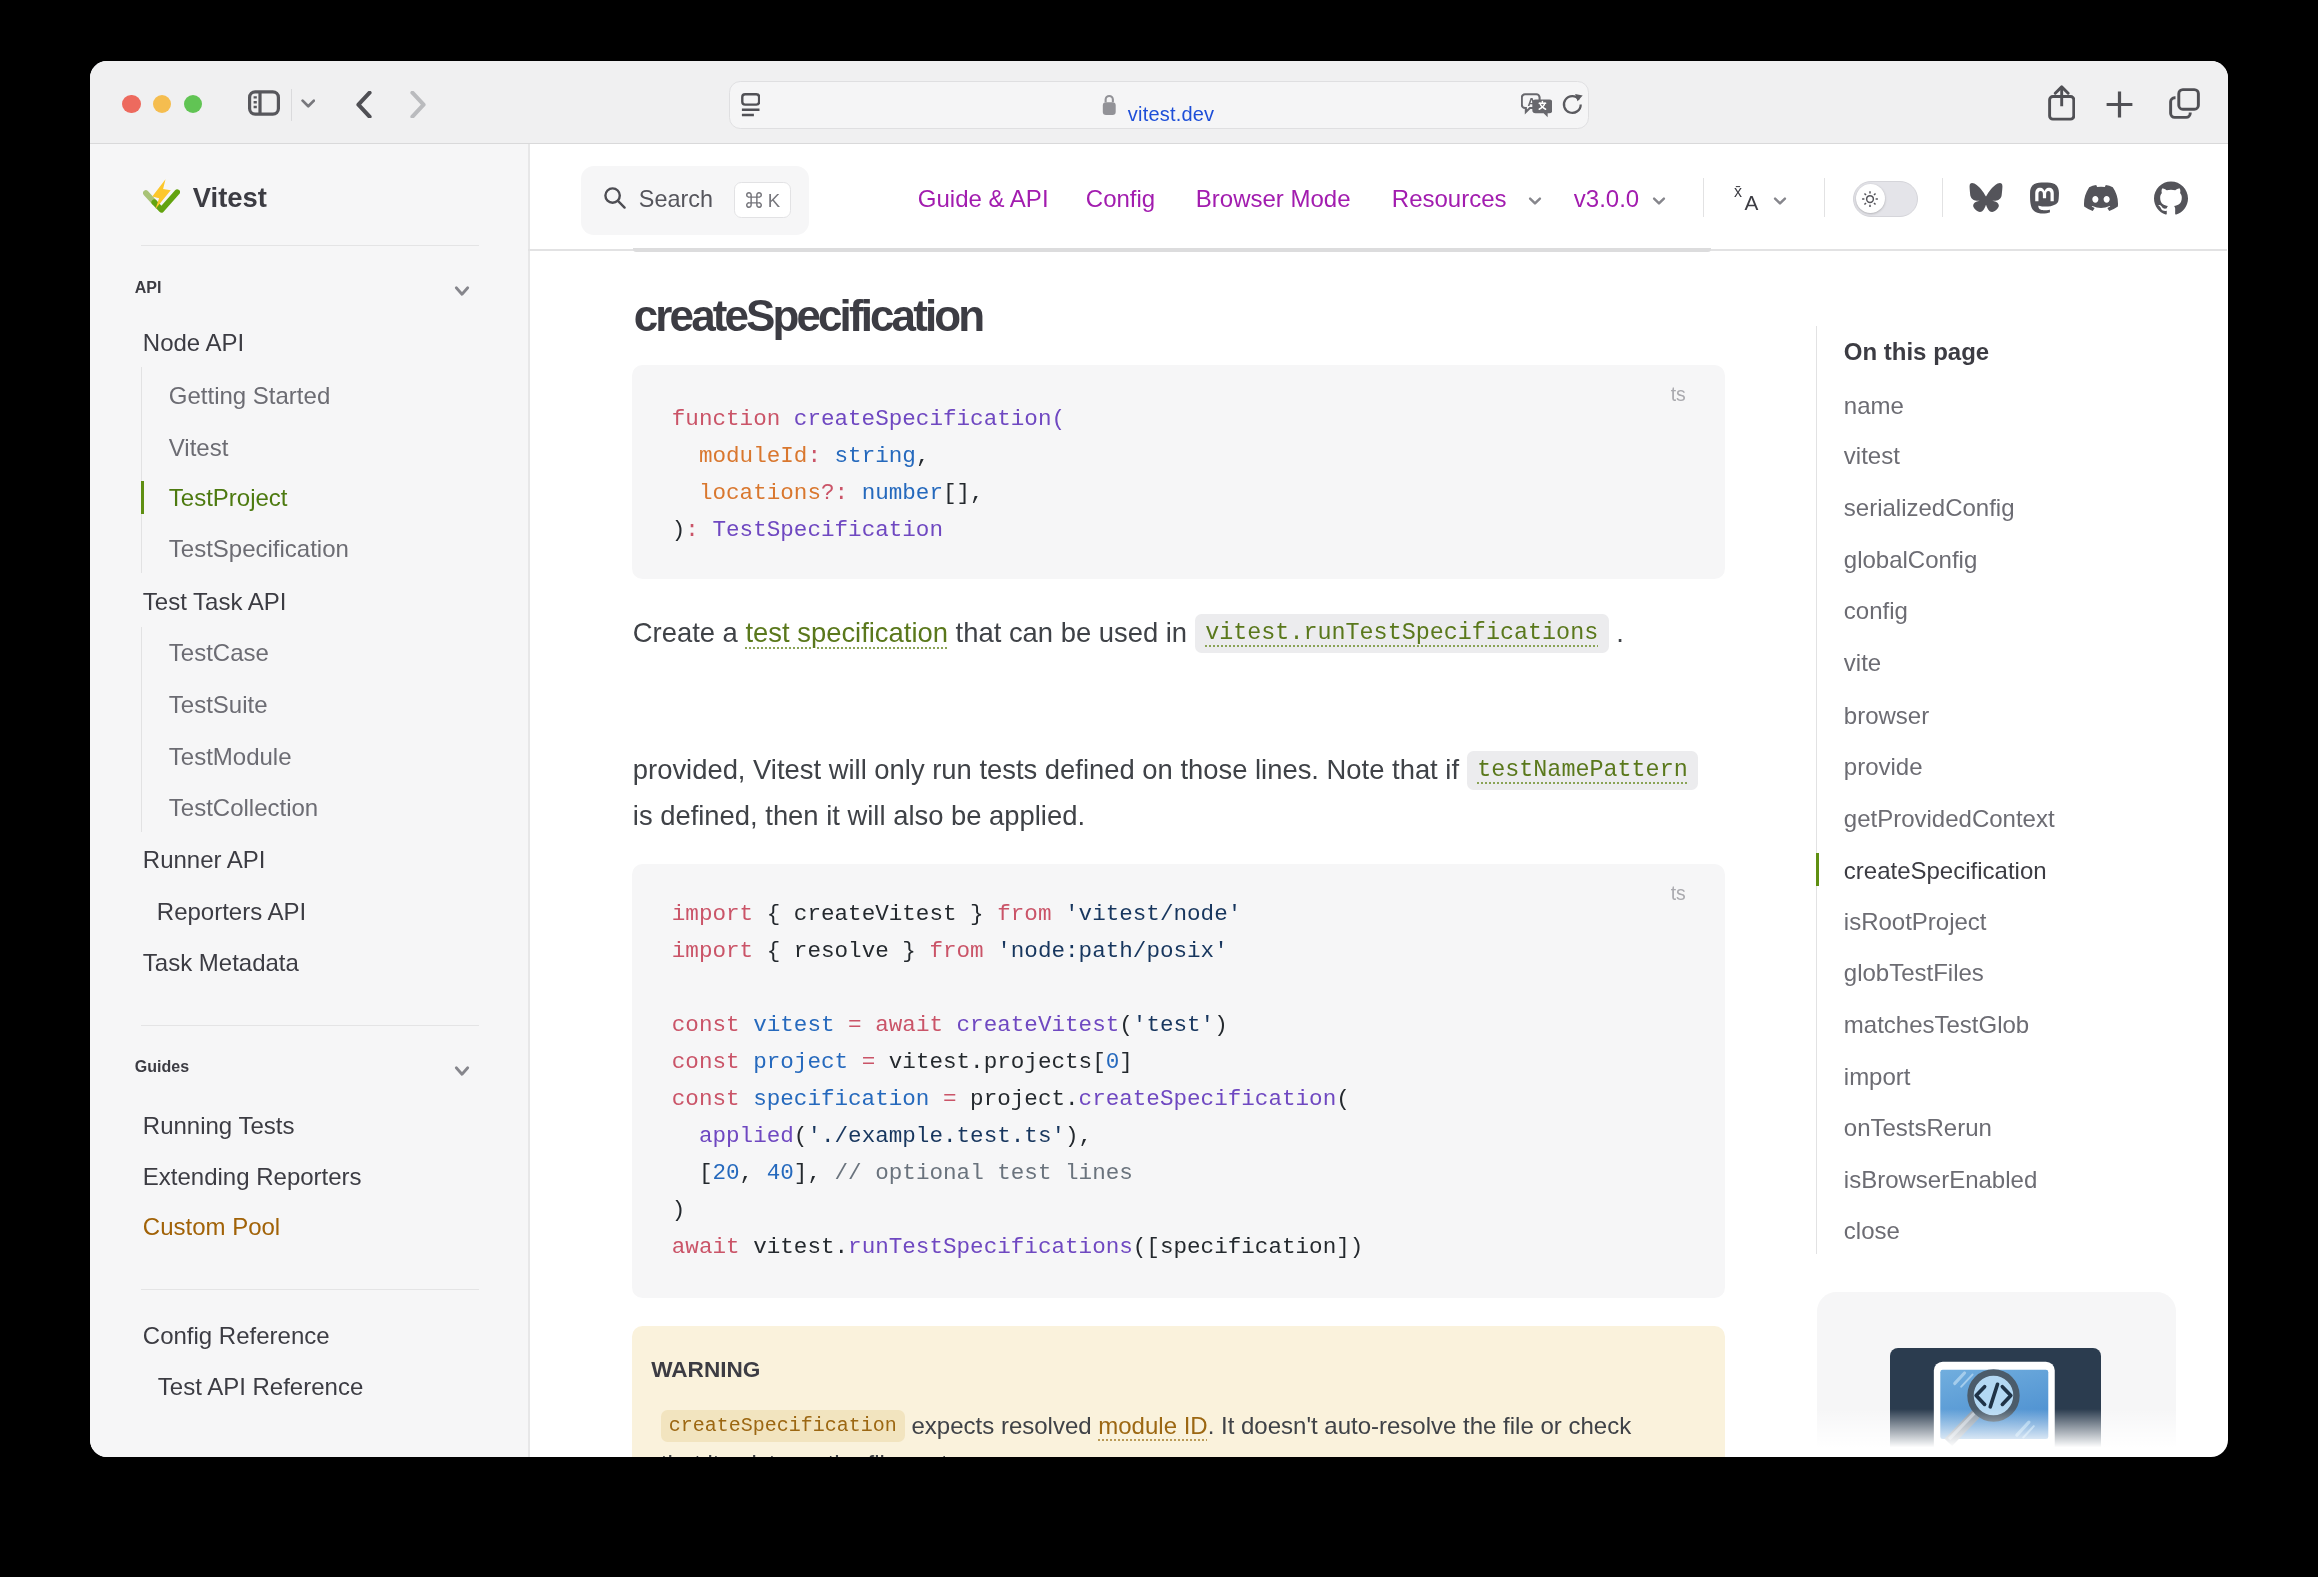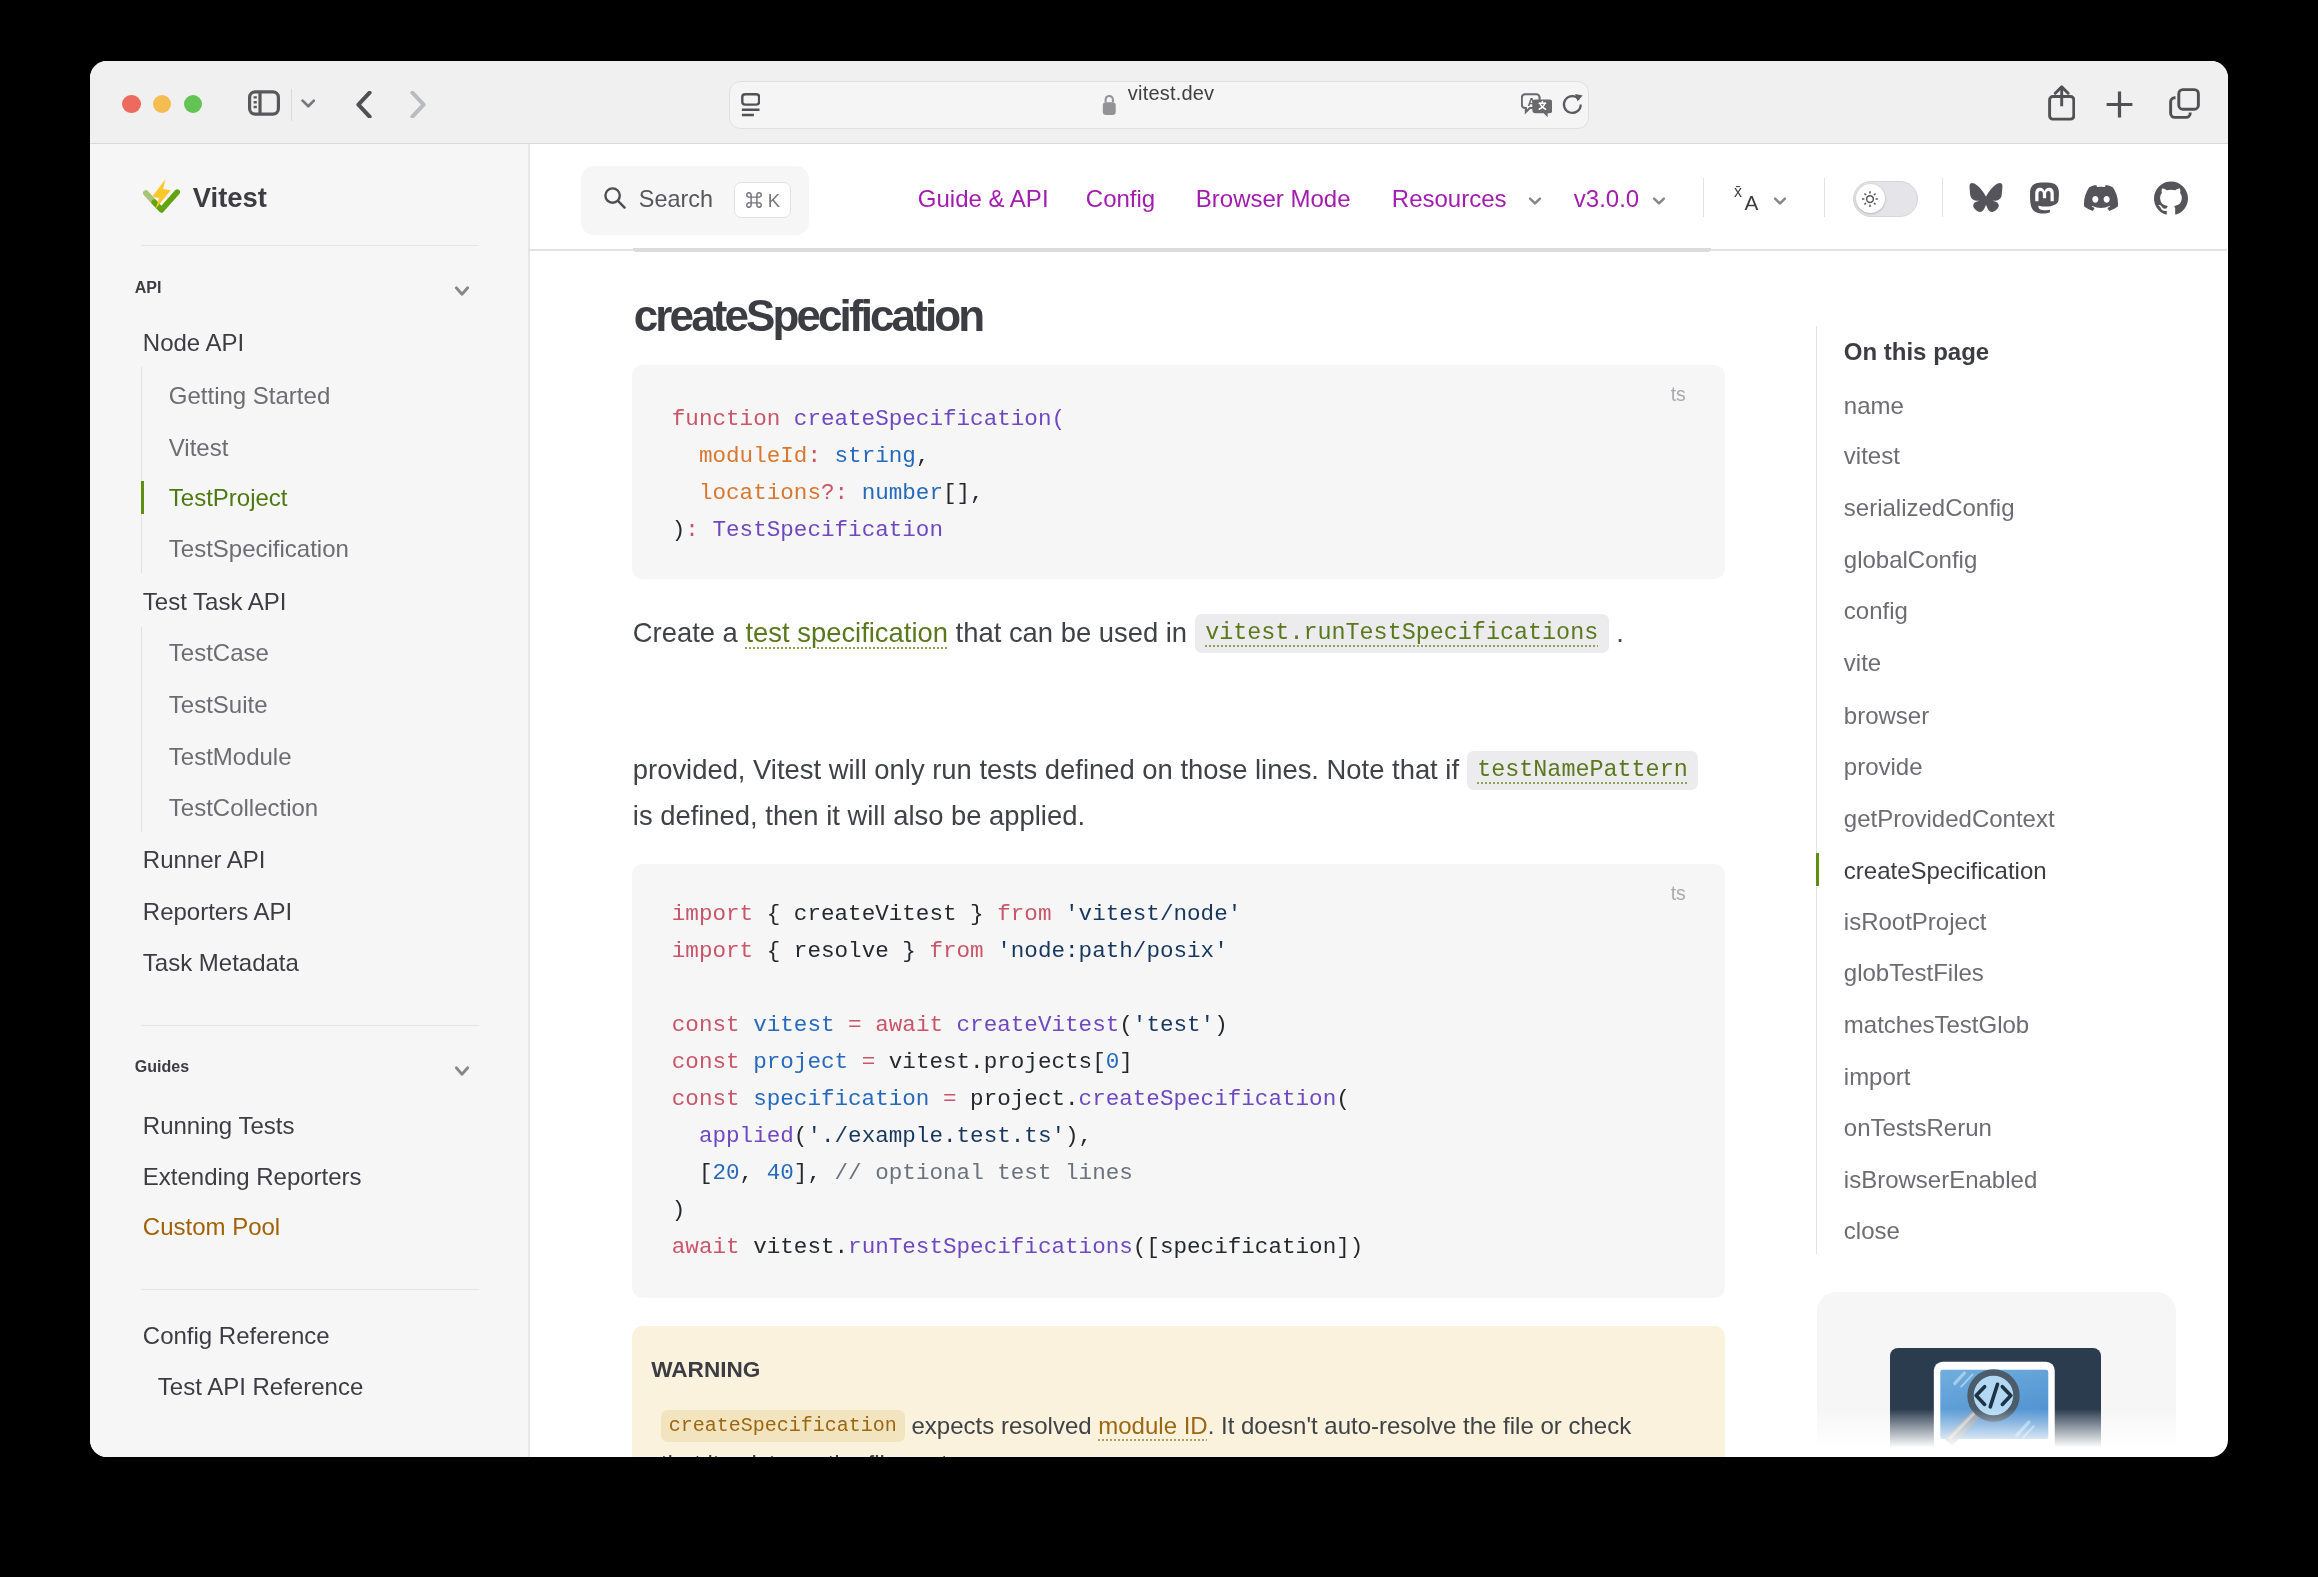--- a/index.html
+++ b/index.html
@@ -5,21 +5,21 @@
 *{margin:0;padding:0;box-sizing:border-box}
 html,body{width:2319px;height:1578px;background:#000;overflow:hidden}
 body{font-family:"Liberation Sans",sans-serif;position:relative}
 .abs{position:absolute}
 .win{position:absolute;left:90px;top:61px;width:2138px;height:1396px;background:#fff;border-radius:17px;overflow:hidden}
 .inner{position:absolute;left:4.8px;top:1.6px;width:2133px;height:1394px}
 
 .tb{position:absolute;left:0;top:0;width:2138px;height:83px;background:#f0f0f1;border-bottom:1.6px solid #d9d9da}
 .dot{position:absolute;top:32px;width:18.6px;height:18.6px;border-radius:50%}
 .urlbar{position:absolute;left:634px;top:18px;width:860px;height:48px;background:#f5f5f6;border:0.8px solid #dfdfe1;border-radius:11.3px}
-.urltxt{position:absolute;top:19px;font-size:20px;color:#404040;letter-spacing:0.2px}
+.urltxt{position:absolute;top:40px;font-size:20px;color:#1d4ed8;letter-spacing:0.2px}
 
 .sidebar{position:absolute;left:0;top:83px;width:438px;height:1313px;background:#f6f6f7}
 .sbdivider{position:absolute;left:438px;top:83px;width:1.6px;height:1313px;background:#e7e7e8}
 .hdr{position:absolute;left:440px;top:83px;width:1698px;height:105px;background:#fff}
 .hdrline{position:absolute;left:438px;top:188px;width:1699px;height:1.6px;background:#e2e2e3}
 .searchbox{position:absolute;left:486px;top:103px;width:228px;height:69px;background:#f6f6f7;border-radius:13px}
 .kbd{position:absolute;left:639px;top:119px;width:57px;height:36px;background:#fff;border:0.8px solid #e2e2e4;border-radius:7.3px;color:#77777d;font-size:18.6px;text-align:center;line-height:35px}
 .navlink{position:absolute;top:122px;font-size:24px;font-weight:500;color:#a21caf;white-space:nowrap}
 .vdiv{position:absolute;top:115px;width:1.6px;height:39px;background:#e2e2e3}
 
@@ -132,21 +132,21 @@
   <div class="abs" style="left:46px;top:418px;width:3.2px;height:33px;background:#5f8f12"></div>
   <div class="sb-item" style="left:74px;top:421px;color:#4d7a10">TestProject</div>
   <div class="sb-item" style="left:74px;top:472px">TestSpecification</div>
   <div class="sb-item" style="left:48px;top:525px;color:#3c3c43">Test Task API</div>
   <div class="sb-line" style="top:564px;height:205px"></div>
   <div class="sb-item" style="left:74px;top:576px">TestCase</div>
   <div class="sb-item" style="left:74px;top:628px">TestSuite</div>
   <div class="sb-item" style="left:74px;top:680px">TestModule</div>
   <div class="sb-item" style="left:74px;top:731px">TestCollection</div>
   <div class="sb-item" style="left:48px;top:783px;color:#3c3c43">Runner API</div>
-  <div class="sb-item" style="left:48px;top:835px;color:#3c3c43">Reporters API</div>
+  <div class="sb-item" style="left:62px;top:835px;color:#3c3c43">Reporters API</div>
   <div class="sb-item" style="left:48px;top:886px;color:#3c3c43">Task Metadata</div>
   <div class="sb-divider" style="top:962px"></div>
   <div class="sb-group" style="top:995px">Guides</div>
   <svg class="chev" style="left:358px;top:999px" viewBox="0 0 22 22">
         <polyline points="4,7 11,15 18,7" fill="none" stroke="#86868c" stroke-width="3.4" stroke-linecap="round" stroke-linejoin="round"></polyline>
       </svg>
   <div class="sb-item" style="left:48px;top:1049px;color:#3c3c43">Running Tests</div>
   <div class="sb-item" style="left:48px;top:1100px;color:#3c3c43">Extending Reporters</div>
   <div class="sb-item" style="left:48px;top:1150px;color:#a16207">Custom Pool</div>
   <div class="sb-divider" style="top:1226px"></div>

